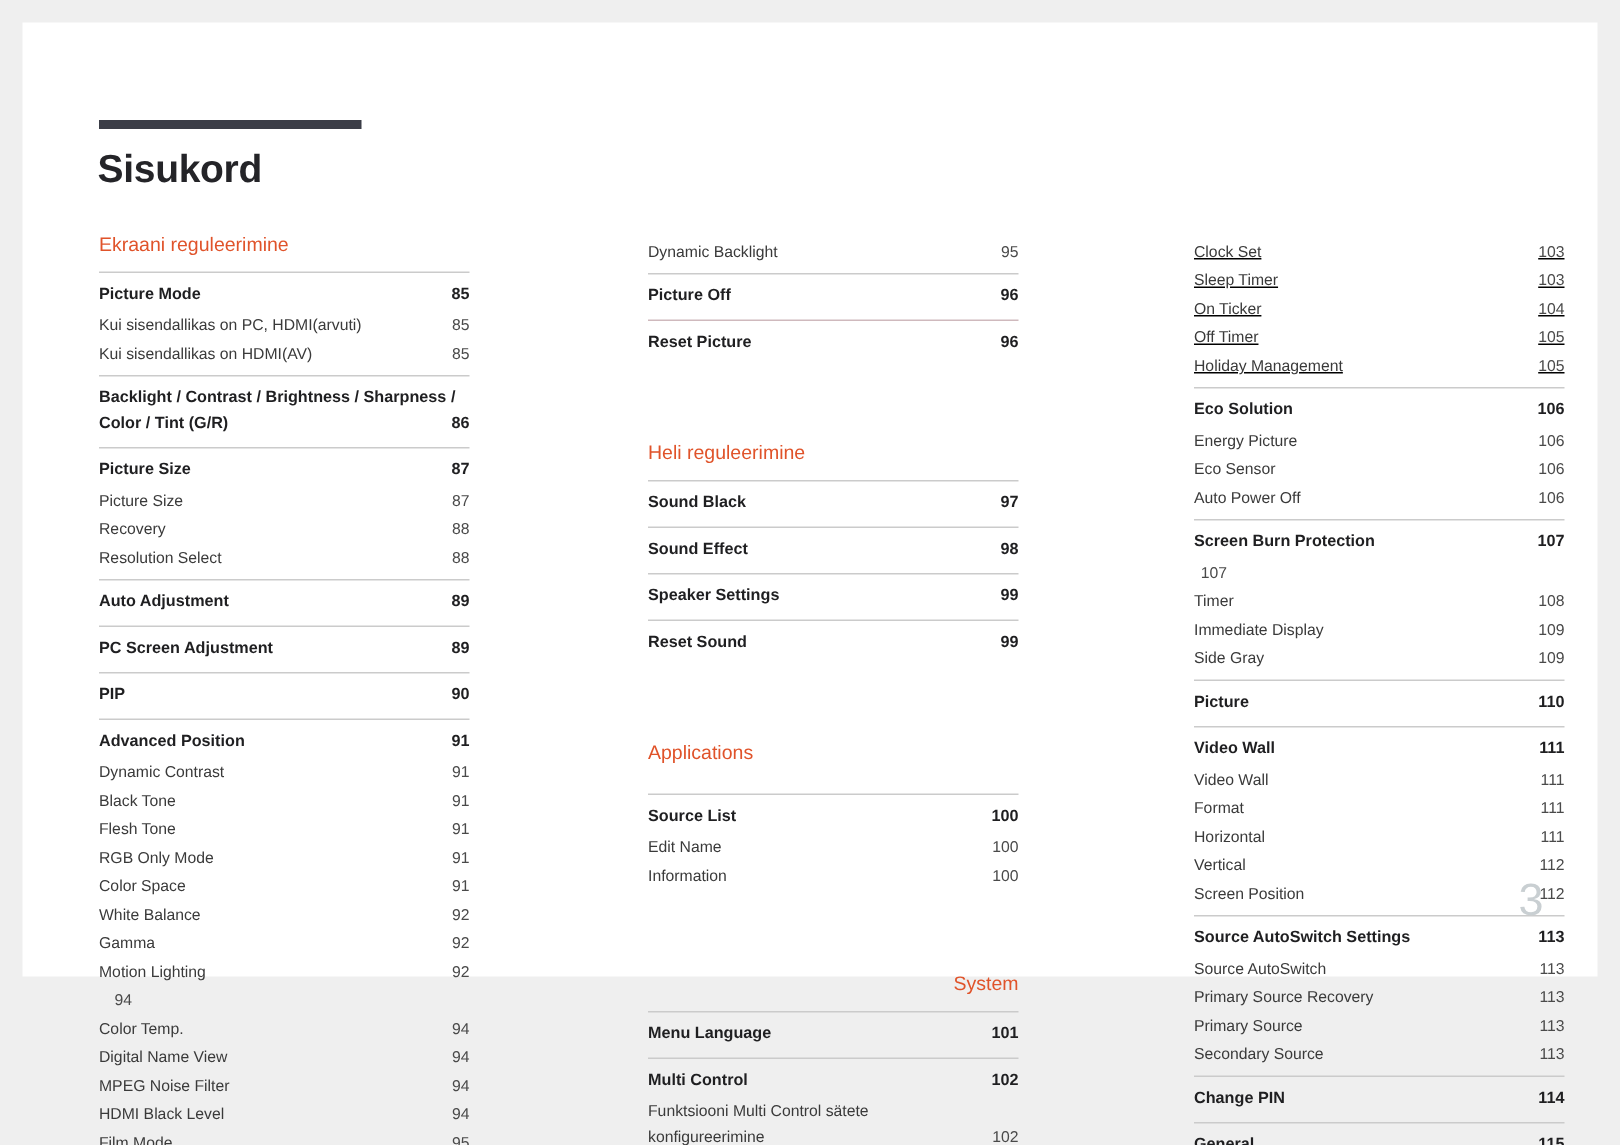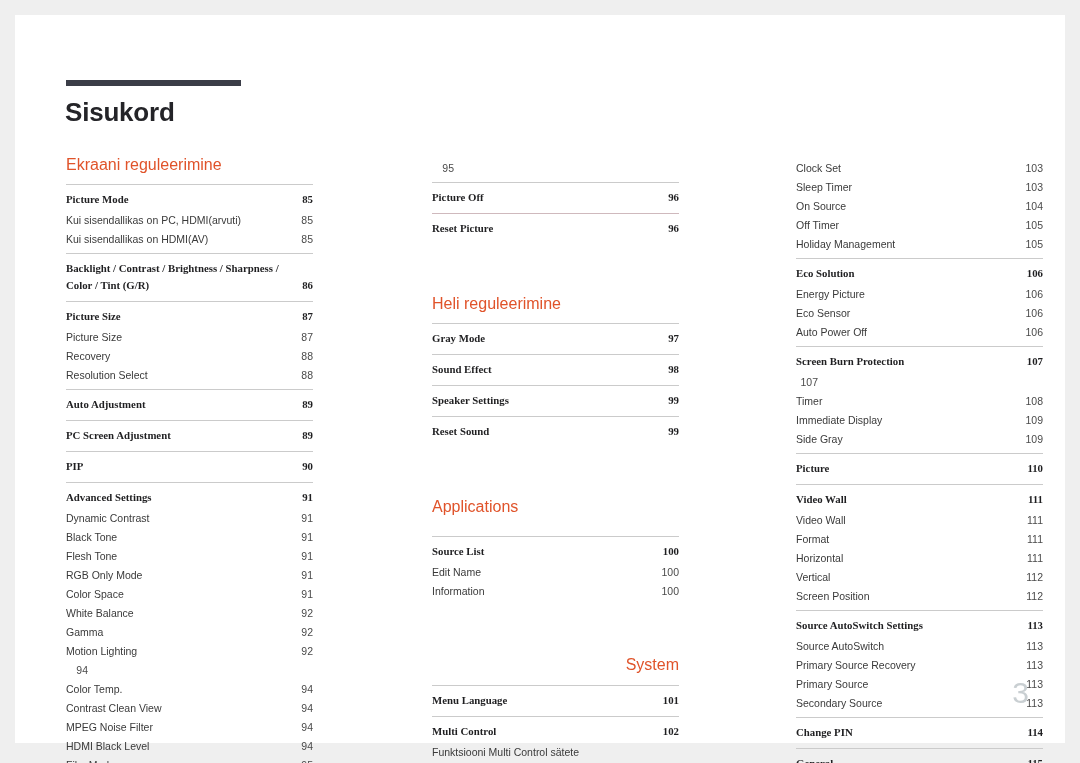--- a/index.html
+++ b/index.html
@@ -12,21 +12,21 @@
     background: #efefef;
     font-family: "Liberation Sans", sans-serif;
     overflow: hidden;
   }
 
   .page {
     position: absolute;
     left: 15px;
     top: 15px;
     width: 1050px;
-    height: 728px;
+    height: 636px;
     background: #ffffff;
     box-sizing: border-box;
   }
 
   
   .title-rule {
     position: absolute;
     left: 51px;
     top: 65px;
     width: 175px;
@@ -56,21 +56,21 @@
     top: 0;
     width: 247px;
   }
   .col-1 { left: 51px; }
   .col-2 { left: 417px; }
   .col-3 { left: 781px; }
 
   
   .section-heading {
     color: #e0532a;
-    font-size: 16px;
+    font-size: 13px;
     font-weight: normal;
     line-height: 1.2;
     margin: 0 0 10px 0;
     white-space: nowrap;
   }
   .section-heading.spaced-lg { margin-top: 50px; }
 
   
   .group {
     border-top: 1px solid #cbcbcb;
@@ -97,21 +97,20 @@
     color: #4a4a4a;
     flex: 0 0 auto;
     text-align: right;
     min-width: 22px;
   }
   .row.major .label,
   .row.major .page-no {
     font-weight: bold;
     color: #1f1f21;
     font-size: 10.8px;
-    font-family: Liberation Serif, serif;
   }
   .row.major { padding: 2px 0 3px 0; }
 
   
   .row.wrap {
     display: block;
   }
   .row.wrap .label {
     display: block;
     padding-right: 0;
@@ -209,21 +208,21 @@
           </div>
         </div>
         <div class="group">
           <div class="row major">
             <span class="label">PIP</span>
             <span class="page-no">90</span>
           </div>
         </div>
         <div class="group">
           <div class="row major">
-            <span class="label">Advanced Settings</span>
+            <span class="label">Advanced Position</span>
             <span class="page-no">91</span>
           </div>
           <div class="row">
             <span class="label">Dynamic Contrast</span>
             <span class="page-no">91</span>
           </div>
           <div class="row">
             <span class="label">Black Tone</span>
             <span class="page-no">91</span>
           </div>
@@ -252,59 +251,60 @@
             <span class="page-no">92</span>
           </div>
           <div class="row">
             <span class="page-no">94</span>
           </div>
           <div class="row">
             <span class="label">Color Temp.</span>
             <span class="page-no">94</span>
           </div>
           <div class="row">
-            <span class="label">Contrast Clean View</span>
+            <span class="label">Digital Name View</span>
             <span class="page-no">94</span>
           </div>
           <div class="row">
             <span class="label">MPEG Noise Filter</span>
             <span class="page-no">94</span>
           </div>
           <div class="row">
             <span class="label">HDMI Black Level</span>
             <span class="page-no">94</span>
           </div>
           <div class="row">
             <span class="label">Film Mode</span>
             <span class="page-no">95</span>
           </div>
         </div>
       </div>
     <div class="col col-2">
         <div class="group" style="border-top: none;">
           <div class="row">
+            <span class="label">Dynamic Backlight</span>
             <span class="page-no">95</span>
           </div>
         </div>
         <div class="group">
           <div class="row major">
             <span class="label">Picture Off</span>
             <span class="page-no">96</span>
           </div>
         </div>
         <div class="group warm">
           <div class="row major">
             <span class="label">Reset Picture</span>
             <span class="page-no">96</span>
           </div>
         </div>
         <div class="section-heading spaced-lg" style="margin-top: 50px; margin-bottom: 10px;">Heli reguleerimine</div>
         <div class="group">
           <div class="row major">
-            <span class="label">Gray Mode</span>
+            <span class="label">Sound Black</span>
             <span class="page-no">97</span>
           </div>
         </div>
         <div class="group">
           <div class="row major">
             <span class="label">Sound Effect</span>
             <span class="page-no">98</span>
           </div>
         </div>
         <div class="group">
@@ -349,31 +349,31 @@
           <div class="row subwrap">
             <span class="l1">Funktsiooni Multi Control sätete</span>
             <div class="l2">
               <span class="label">konfigureerimine</span>
               <span class="page-no">102</span>
             </div>
           </div>
         </div>
       </div>
     <div class="col col-3" style="margin-top: 0px;">
-        <div class="group" style="border-top: none;">
+        <div class="group" style="border-top: none; text-decoration: underline;">
           <div class="row">
             <span class="label">Clock Set</span>
             <span class="page-no">103</span>
           </div>
           <div class="row">
             <span class="label">Sleep Timer</span>
             <span class="page-no">103</span>
           </div>
           <div class="row">
-            <span class="label">On Source</span>
+            <span class="label">On Ticker</span>
             <span class="page-no">104</span>
           </div>
           <div class="row">
             <span class="label">Off Timer</span>
             <span class="page-no">105</span>
           </div>
           <div class="row">
             <span class="label">Holiday Management</span>
             <span class="page-no">105</span>
           </div>

